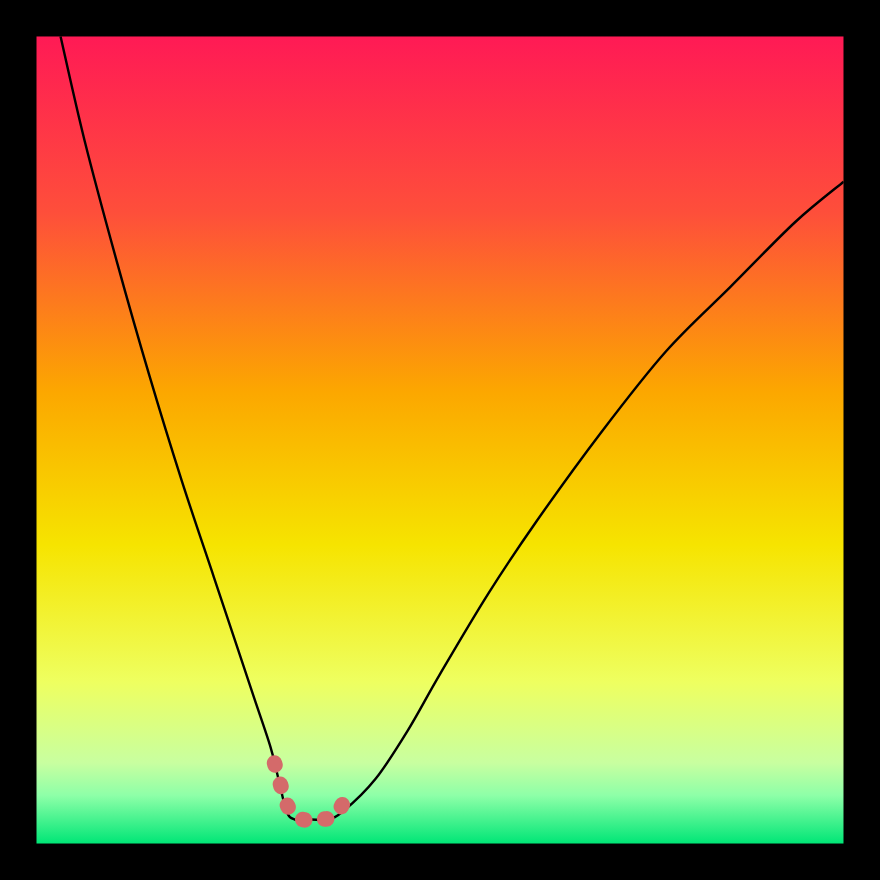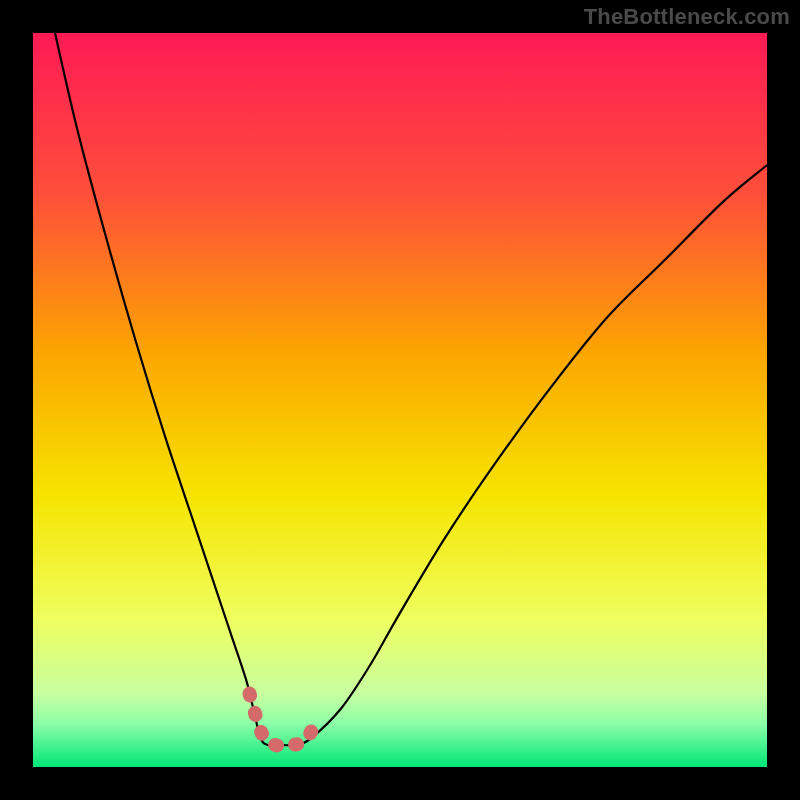--- a/index.html
+++ b/index.html
@@ -39,21 +39,20 @@
   svg.plot {
     display: block;
     width: 734px;
     height: 734px;
   }
 </style>
 </head>
 <body>
 
 <div class="frame">
-  <div class="watermark">TheBottleneck.com</div>
 
   <div class="plot-outer">
     <svg class="plot" viewBox="0 0 734 734" preserveAspectRatio="none">
       <defs>
         <linearGradient id="bg-grad" x1="0" y1="0" x2="0" y2="1">
             <stop offset="0%" stop-color="#ff1a55"></stop>
             <stop offset="22%" stop-color="#fe4f3a"></stop>
             <stop offset="44%" stop-color="#fca700"></stop>
             <stop offset="63%" stop-color="#f6e400"></stop>
             <stop offset="80%" stop-color="#eeff60"></stop>

